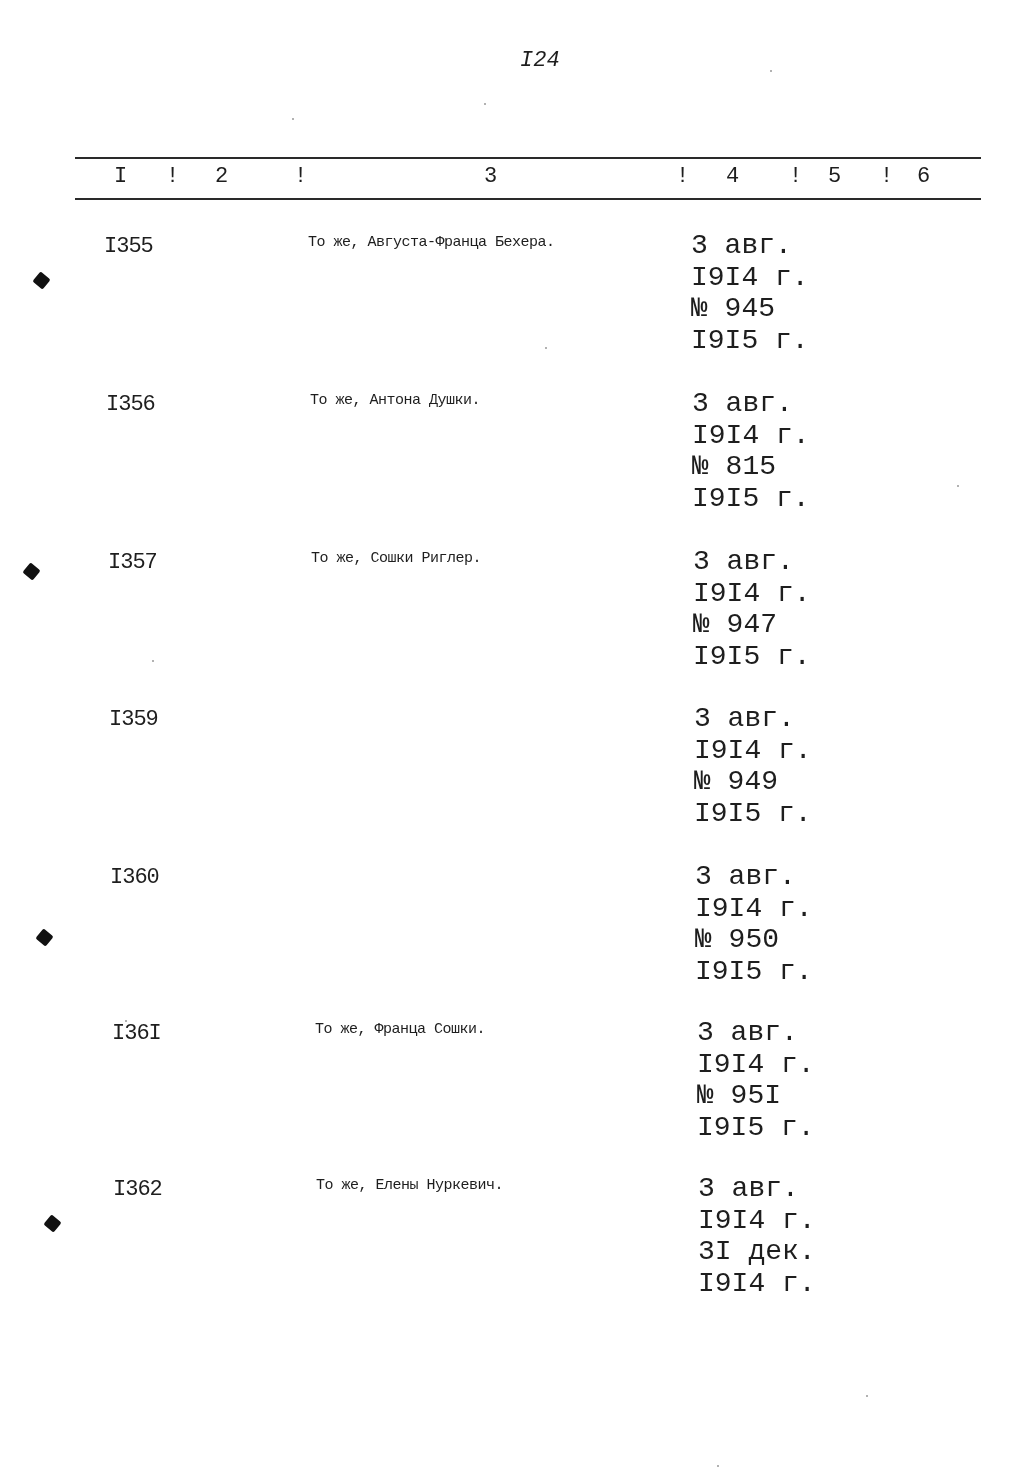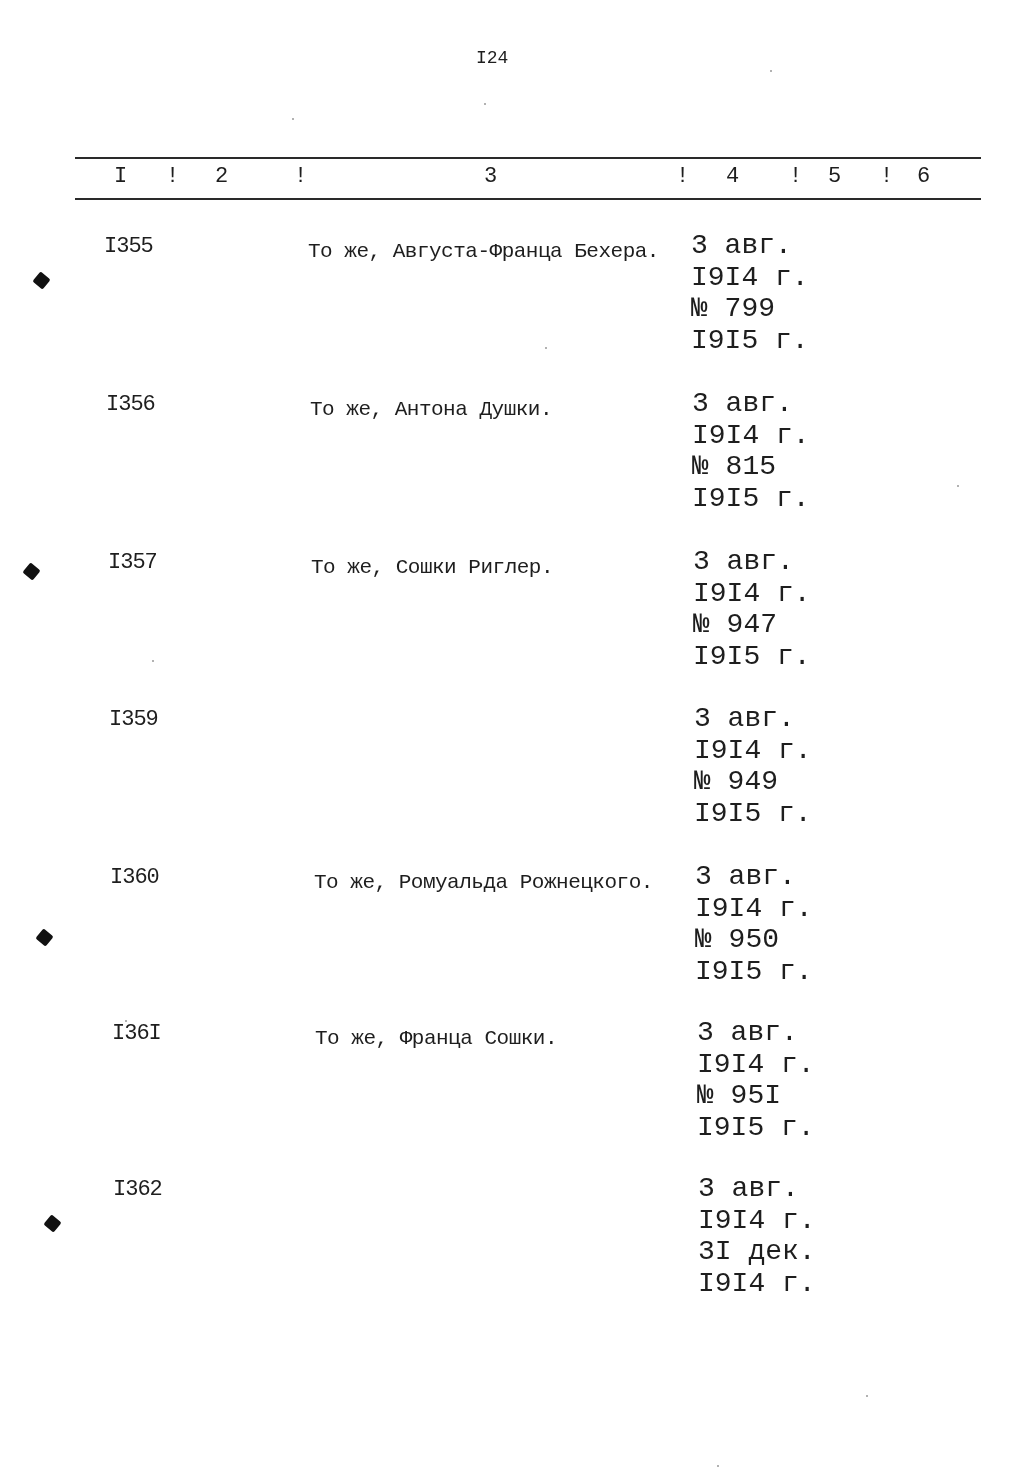--- a/index.html
+++ b/index.html
@@ -10,24 +10,25 @@
     body {
       width: 1024px;
       height: 1471px;
       position: relative;
       overflow: hidden;
       font-family: "Liberation Mono", "DejaVu Sans Mono", monospace;
       color: #1e1e1e;
     }
     .page-number {
       position: absolute;
-      left: 476px;
+      left: 520px;
       top: 48px;
-      font-size: 18px;
+      font-size: 22px;
       letter-spacing: 0px;
+      font-style: italic;
     }
     .rule {
       position: absolute;
       left: 75px;
       width: 906px;
       height: 2px;
       background: #2a2a2a;
     }
     .rule.top { top: 157px; }
     .rule.bottom { top: 198px; }
@@ -50,22 +51,22 @@
     .row .num {
       position: absolute;
       left: 105px;
       top: 0;
       font-size: 22px;
       letter-spacing: -1px;
     }
     .row .desc {
       position: absolute;
       left: 308px;
-      top: 6px;
-      font-size: 21px;
+      top: 0;
+      font-size: 15px;
       white-space: nowrap;
       letter-spacing: -0.5px;
     }
     .row .dates {
       position: absolute;
       left: 692px;
       top: 0;
       font-size: 28px;
       line-height: 31.5px;
       margin-top: -4px;
@@ -106,21 +107,21 @@
 <div class="header-cell" style="left:828px">5</div>
 <div class="sep" style="left:880px">!</div>
 <div class="header-cell" style="left:917px">6</div>
 
 <div class="row" style="top:234px">
   <div class="num" style="left:104px">I355</div>
   <div class="desc" style="left:308px">То же, Августа-Франца Бехера.</div>
   <div class="dates" style="left:691px">
     <div>3 авг.</div>
     <div>I9I4 г.</div>
-    <div>№ 799</div>
+    <div>№ 945</div>
     <div>I9I5 г.</div>
   </div>
 </div>
 
 <div class="row" style="top:392px">
   <div class="num" style="left:106px">I356</div>
   <div class="desc" style="left:310px">То же, Антона Душки.</div>
   <div class="dates" style="left:692px">
     <div>3 авг.</div>
     <div>I9I4 г.</div>
@@ -145,21 +146,20 @@
   <div class="dates" style="left:694px">
     <div>3 авг.</div>
     <div>I9I4 г.</div>
     <div>№ 949</div>
     <div>I9I5 г.</div>
   </div>
 </div>
 
 <div class="row" style="top:865px">
   <div class="num" style="left:110px">I360</div>
-  <div class="desc" style="left:314px">То же, Ромуальда Рожнецкого.</div>
   <div class="dates" style="left:695px">
     <div>3 авг.</div>
     <div>I9I4 г.</div>
     <div>№ 950</div>
     <div>I9I5 г.</div>
   </div>
 </div>
 
 <div class="row" style="top:1021px">
   <div class="num" style="left:112px">I36I</div>
@@ -167,20 +167,21 @@
   <div class="dates" style="left:697px">
     <div>3 авг.</div>
     <div>I9I4 г.</div>
     <div>№ 95I</div>
     <div>I9I5 г.</div>
   </div>
 </div>
 
 <div class="row" style="top:1177px">
   <div class="num" style="left:113px">I362</div>
+  <div class="desc" style="left:316px">То же, Елены Нуркевич.</div>
   <div class="dates" style="left:698px">
     <div>3 авг.</div>
     <div>I9I4 г.</div>
     <div>3I дек.</div>
     <div>I9I4 г.</div>
   </div>
 </div>
 
 <div class="punch" style="left:35px; top:274px"></div>
 <div class="punch" style="left:25px; top:565px"></div>

